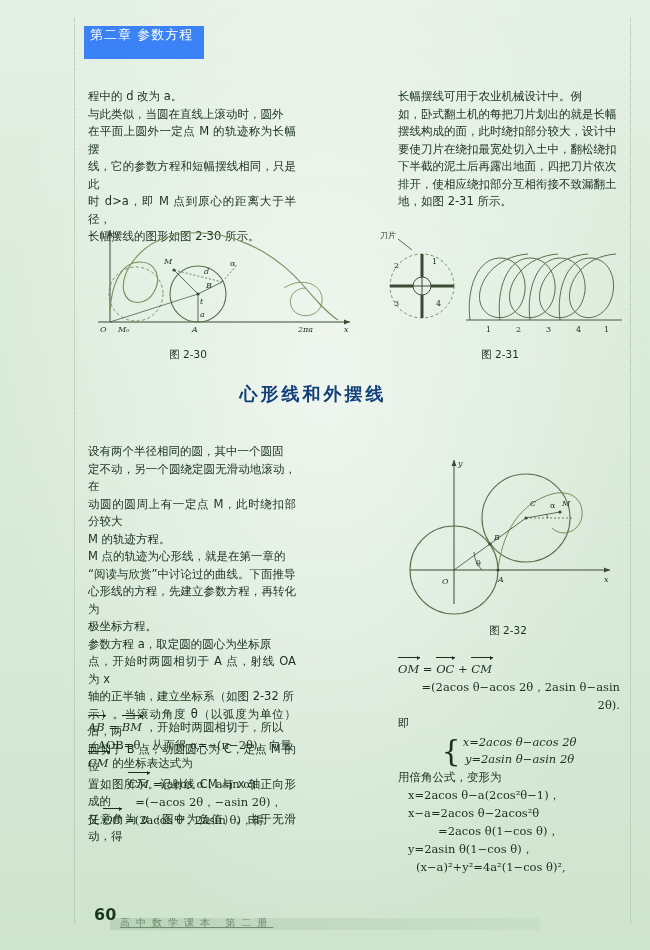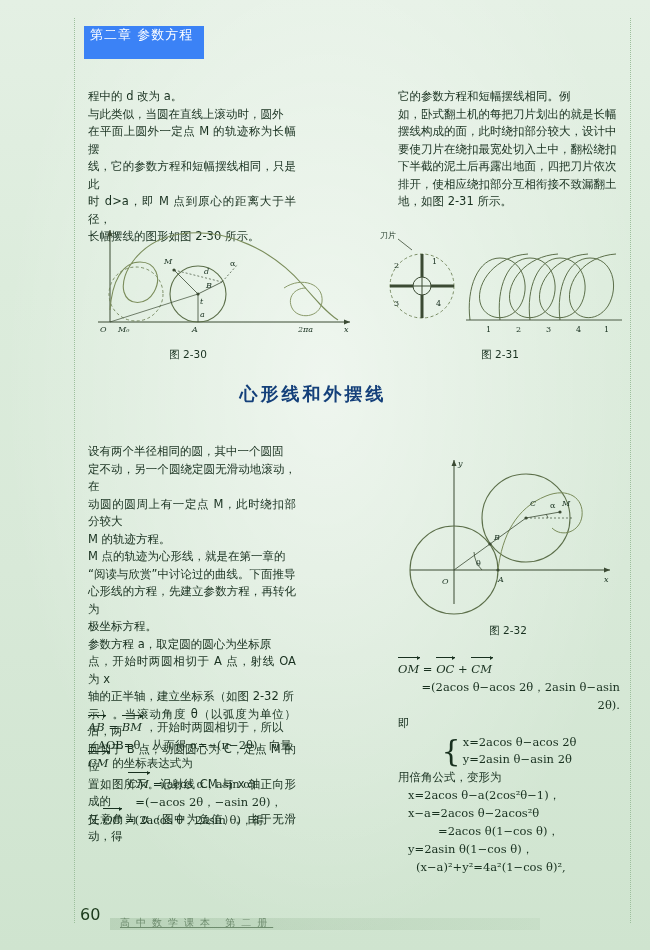--- a/index.html
+++ b/index.html
@@ -108,26 +108,26 @@
   .ital { font-style:italic; }
 
   .brace-wrap {
     display:flex; align-items:center; justify-content:center;
     gap:2px;
   }
   .brace {
     font-size:30px; line-height:26px;
     font-family:"DejaVu Serif", serif;
   }
-  .brace-lines { display:inline-block; text-align:left; font-size:11.5px; line-height:17px; }
+  .brace-lines { display:inline-block; text-align:center; font-size:11.5px; line-height:17px;font-style:italic; }
 
   
   .footer-num {
-    position:absolute; left:80px; top:905px;
-    font-size:16px; font-weight:normal; color:#1b3a1b;
+    position:absolute; left:94px; top:905px;
+    font-size:16px; font-weight:bold; color:#1b3a1b;
   }
   .footer-bar {
     position:absolute; left:110px; top:918px; width:430px; height:12px;
     background:linear-gradient(90deg, rgba(120,160,120,0.45), rgba(150,185,150,0.25));
     opacity:0.55;
   }
   .footer-bar-text {
     position:absolute; left:120px; top:916px;
     font-size:10px; color:#6e8c6e; letter-spacing:6px;text-decoration:underline;
   }
@@ -148,21 +148,21 @@
 <div class="col col-left-1">
   <p>程中的 d 改为 a。</p>
   <p class="indent">与此类似，当圆在直线上滚动时，圆外</p>
   <p>在平面上圆外一定点 M 的轨迹称为长幅摆</p>
   <p>线，它的参数方程和短幅摆线相同，只是此</p>
   <p>时 d&gt;a，即 M 点到原心的距离大于半径，</p>
   <p>长幅摆线的图形如图 2-30 所示。</p>
 </div>
 
 <div class="col col-right-1">
-  <p class="indent">它的参数方程和短幅摆线相同。例</p>
+  <p class="indent">长幅摆线可用于农业机械设计中。例</p>
   <p>如，卧式翻土机的每把刀片划出的就是长幅</p>
   <p>摆线构成的面，此时绕扣部分较大，设计中</p>
   <p>要使刀片在绕扣最宽处切入土中，翻松绕扣</p>
   <p>下半截的泥土后再露出地面，四把刀片依次</p>
   <p>排开，使相应绕扣部分互相衔接不致漏翻土</p>
   <p>地，如图 2-31 所示。</p>
 </div>
 
 <div class="figbox" style="left:88px; top:222px;">
   <svg width="270" height="110" viewBox="0 0 270 110">

